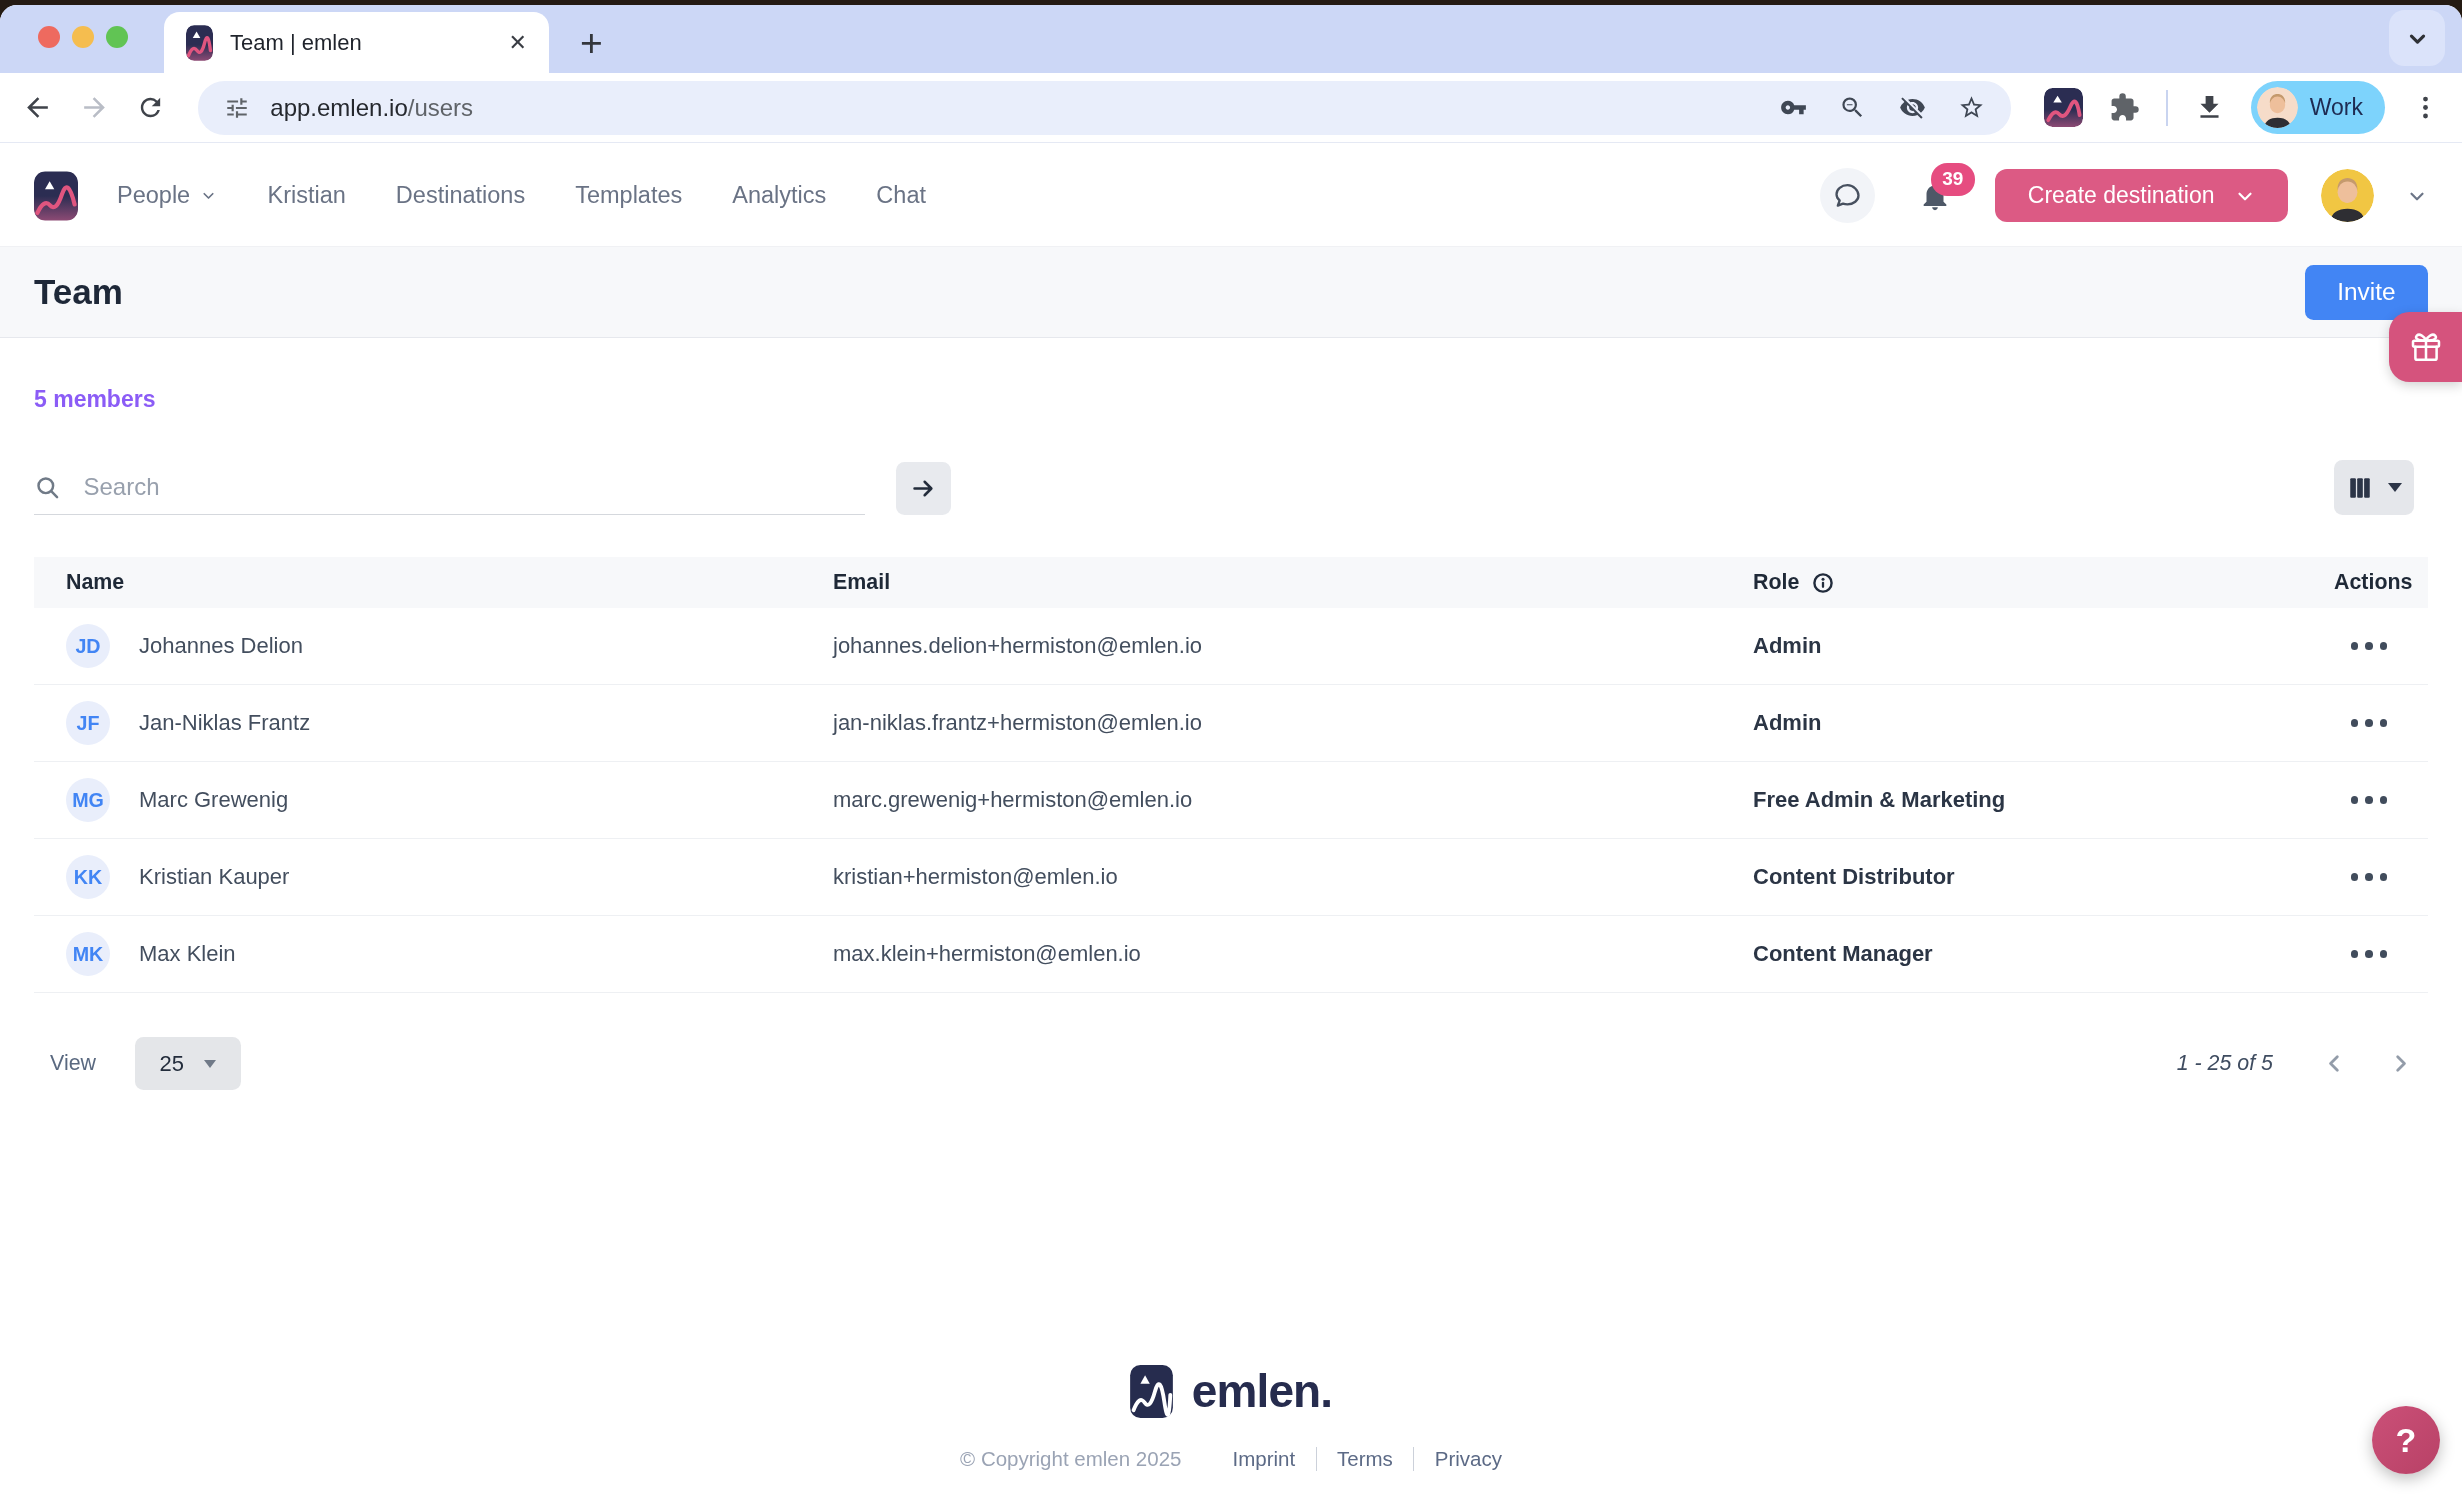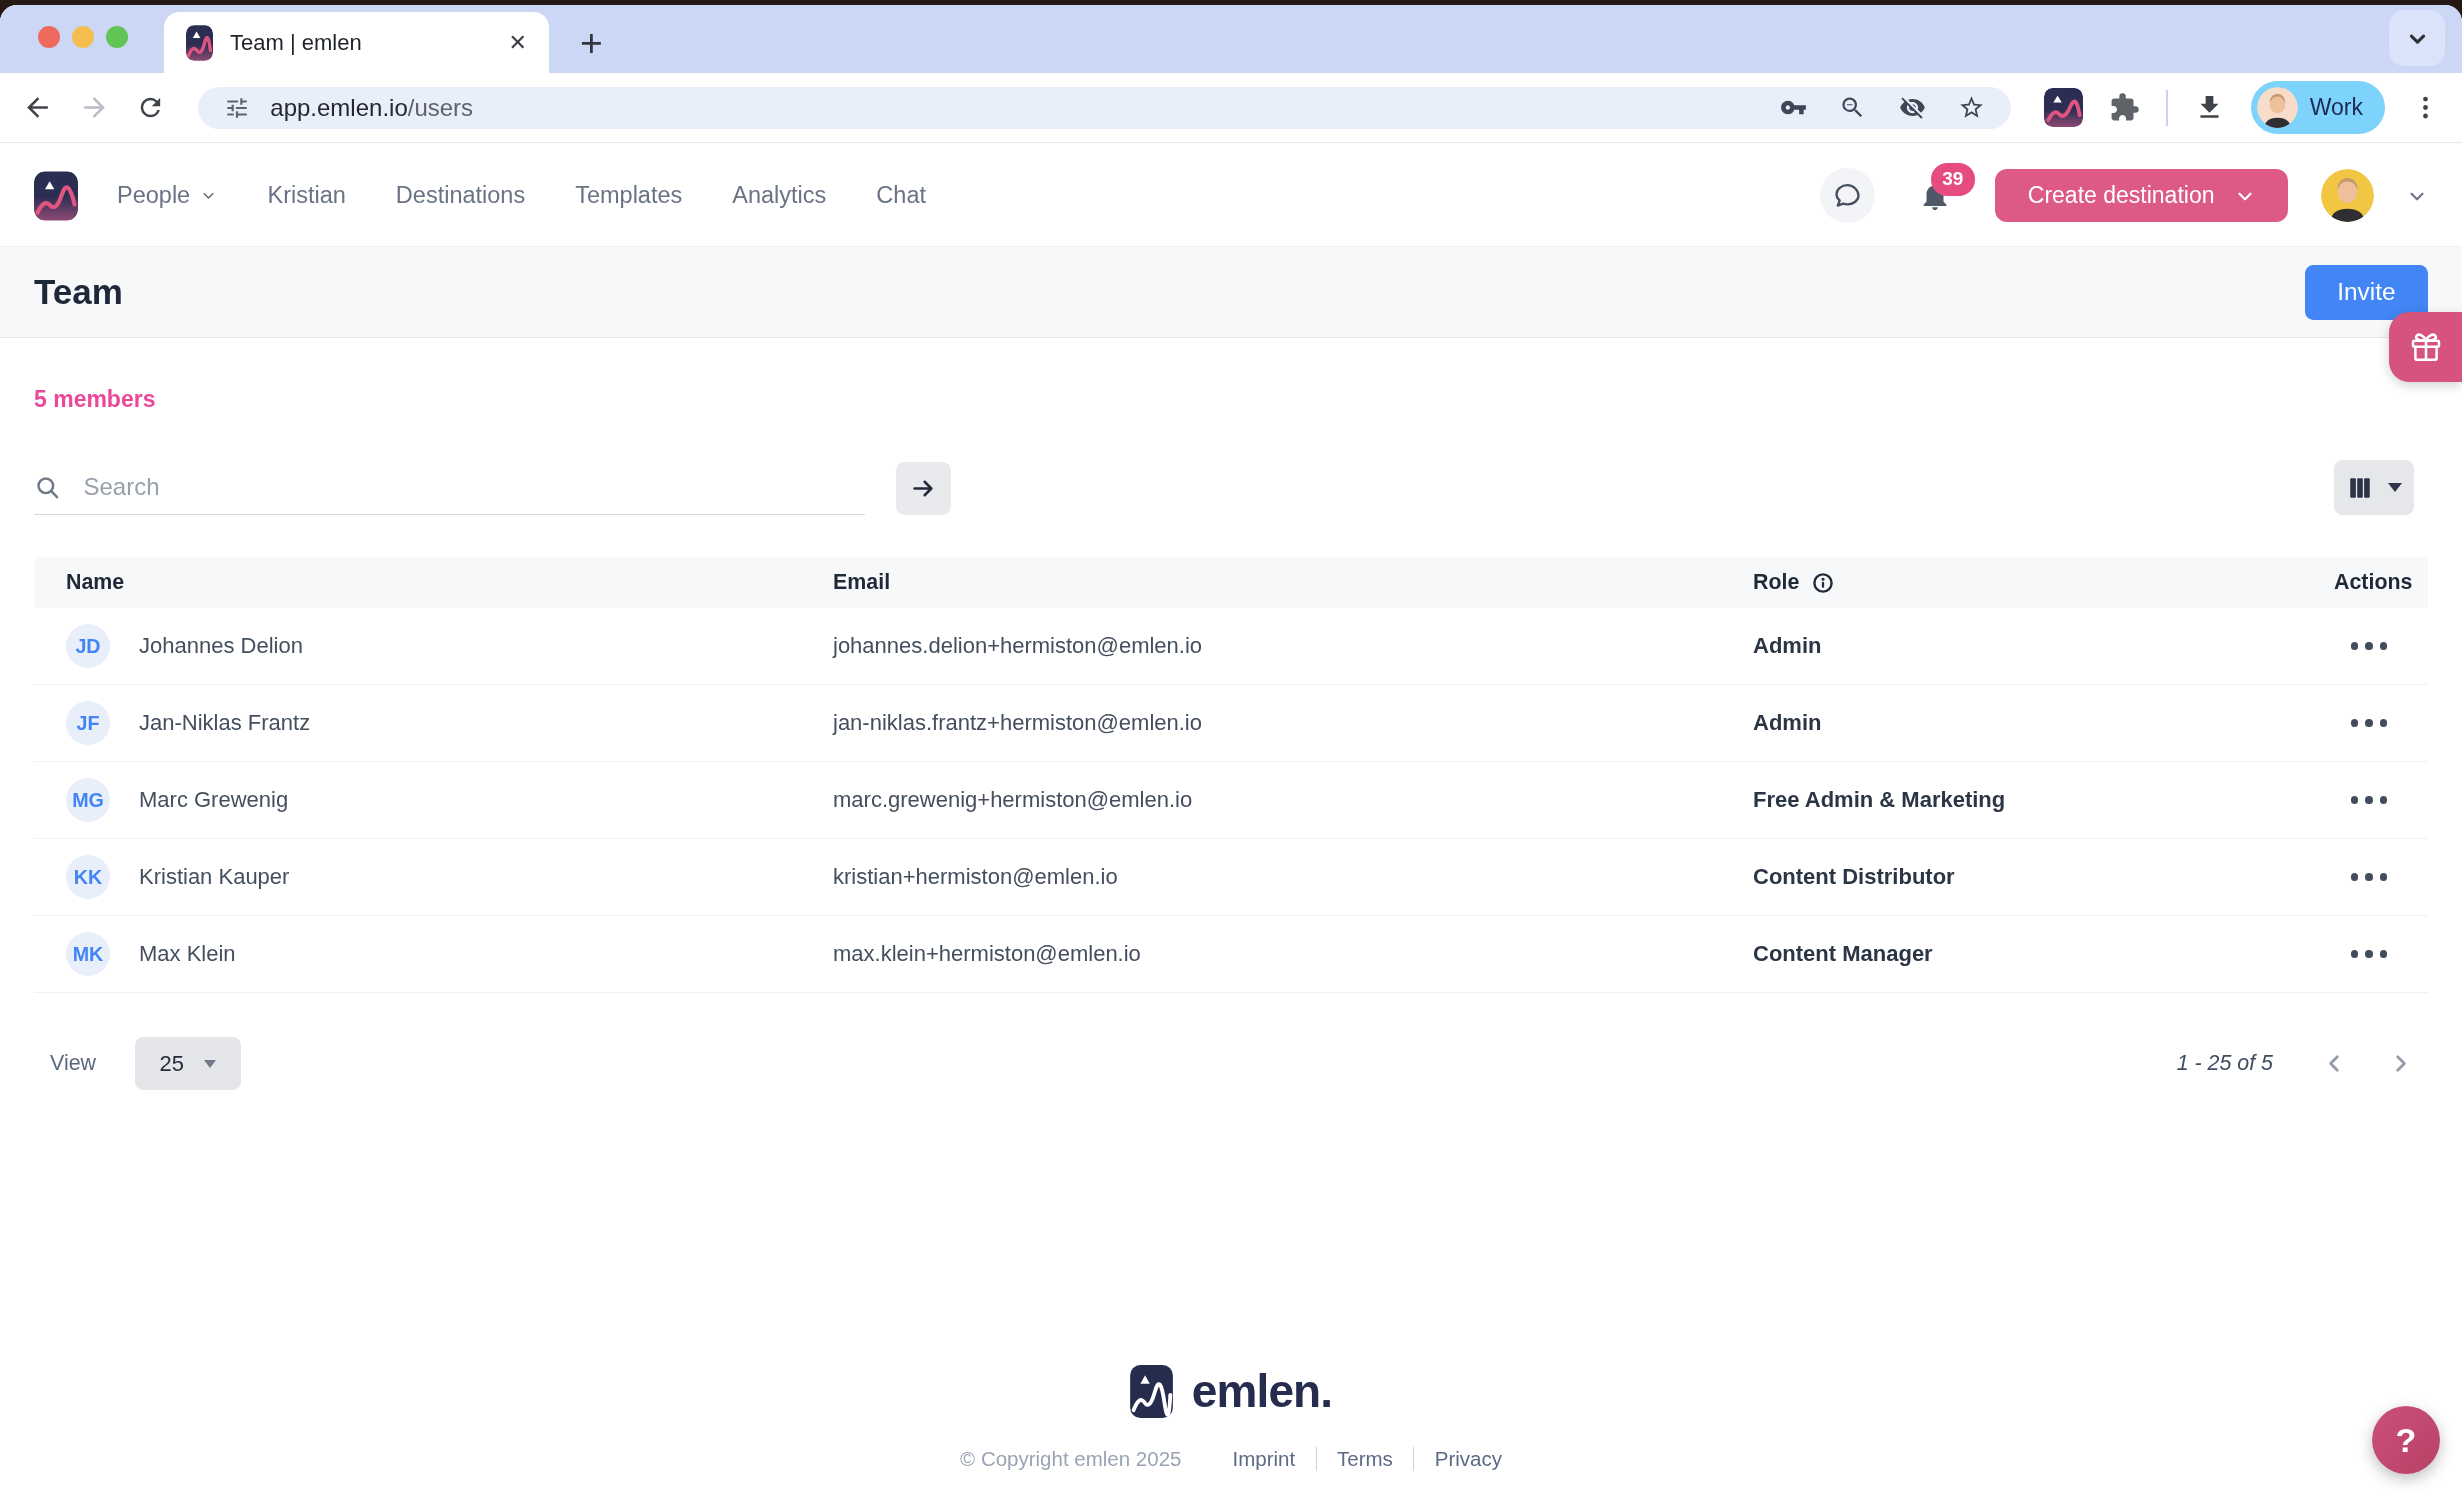--- a/index.html
+++ b/index.html
@@ -14,21 +14,21 @@
   .dot.red{background:#ee6a5f;} .dot.yellow{background:#f5bd4f;} .dot.green{background:#61c454;}
   .tab{position:absolute;left:164px;top:6.8px;width:385px;height:62px;background:#fff;border-radius:15.4px 15.4px 0 0;display:flex;align-items:center;padding:0 22px;gap:17px;}
   .tab-title{font-size:22px;color:#1f232b;white-space:nowrap;flex:1;}
   .tab-close{font-size:22px;color:#3a3d44;cursor:default;}
   .newtab{position:absolute;left:566px;top:12px;width:51px;height:51px;display:flex;align-items:center;justify-content:center;font-size:39px;font-weight:300;color:#33363c;}
   .tabsearch{position:absolute;right:17px;top:5.1px;width:56px;height:56px;border-radius:15.4px;background:#dbe3fa;display:flex;align-items:center;justify-content:center;}
 
   
   .toolbar{position:absolute;top:68px;left:0;right:0;height:70px;background:#fff;border-bottom:0.9px solid #e5e9f4;display:flex;align-items:center;padding:0 22px;gap:26px;}
   .tb-ic{display:flex;align-items:center;justify-content:center;flex:0 0 auto;}
-  .urlpill{flex:1;height:42px;border-radius:26.5px;background:#e9eefb;display:flex;align-items:center;padding:0 26px;gap:20.5px;margin:0 6.8px;min-width:0;}
+  .urlpill{flex:1;height:54px;border-radius:26.5px;background:#e9eefb;display:flex;align-items:center;padding:0 26px;gap:20.5px;margin:0 6.8px;min-width:0;}
   .urltext{font-size:24px;white-space:nowrap;overflow:hidden;}
   .urltext .domain{color:#25282e;} .urltext .path{color:#5f6368;}
   .url-icons{margin-left:auto;display:flex;align-items:center;gap:32.5px;}
   .minilogo{border-radius:8.5px;}
   .sep{width:1.7px;height:36px;background:#c9d4f0;}
   .chip{height:53px;border-radius:26.5px;background:#7dd3fc;display:flex;align-items:center;gap:12px;padding:0 22px 0 6px;}
   .chip-name{font-size:23px;color:#1e2b52;}
   .avatar-sm{width:41px;height:41px;border-radius:50%;overflow:hidden;flex:0 0 auto;}
 
   
@@ -41,21 +41,21 @@
   .badge{position:absolute;top:-5.1px;right:-12px;min-width:44px;height:32.5px;border-radius:16.2px;background:#e64c80;color:#fff;font-size:19px;font-weight:bold;display:flex;align-items:center;justify-content:center;padding:0 8.5px;}
   .create-btn{height:53px;border-radius:12px;background:#dc5a84;color:#fff;font-size:23px;display:flex;align-items:center;gap:19px;padding:0 32.5px;border:none;white-space:nowrap;}
   .avatar-lg{width:53px;height:53px;border-radius:50%;overflow:hidden;flex:0 0 auto;}
 
   
   .band{position:absolute;top:241px;left:0;right:0;height:92px;background:#f7f8fa;border-top:0.9px solid #f0f1f4;border-bottom:0.9px solid #e6e8ed;display:flex;align-items:center;padding:0 34px;}
   .page-title{font-size:35px;font-weight:bold;color:#1e2838;}
   .invite-btn{margin-left:auto;height:55px;border-radius:8.5px;background:#4285f4;color:#fff;font-size:24.4px;padding:0 32.5px;border:none;display:flex;align-items:center;}
 
   
-  .members{position:absolute;left:34px;top:381px;font-size:23px;font-weight:bold;color:#ec4899;}
+  .members{position:absolute;left:34px;top:381px;font-size:23px;font-weight:bold;color:#8b5cf6;}
   .searchrow{position:absolute;left:34px;right:34px;top:455px;height:60px;}
   .searchbox{position:absolute;left:0;top:0;width:831px;height:55px;border-bottom:1.7px solid #d5d8dd;display:flex;align-items:center;gap:20.5px;}
   .searchbox input{flex:1;border:none;outline:none;background:transparent;font-size:24px;color:#ec4899;}
   .searchbox input::placeholder{color:#98a0ad;}
   .gobtn{position:absolute;left:862px;top:1.7px;width:55px;height:53px;border-radius:8.5px;background:#e8eaee;border:none;display:flex;align-items:center;justify-content:center;}
   .colsbtn{position:absolute;right:13.7px;top:0;width:80px;height:55px;border-radius:8.5px;background:#e5e7eb;border:none;display:flex;align-items:center;justify-content:center;gap:15.4px;color:#2c3547;}
   .caret{width:0;height:0;border-left:7.7px solid transparent;border-right:7.7px solid transparent;border-top:9.4px solid currentColor;}
 
   .table{position:absolute;left:34px;right:34px;top:552px;}
   .thead,.trow{display:grid;grid-template-columns:767px 920px 613px 1fr;align-items:center;}

